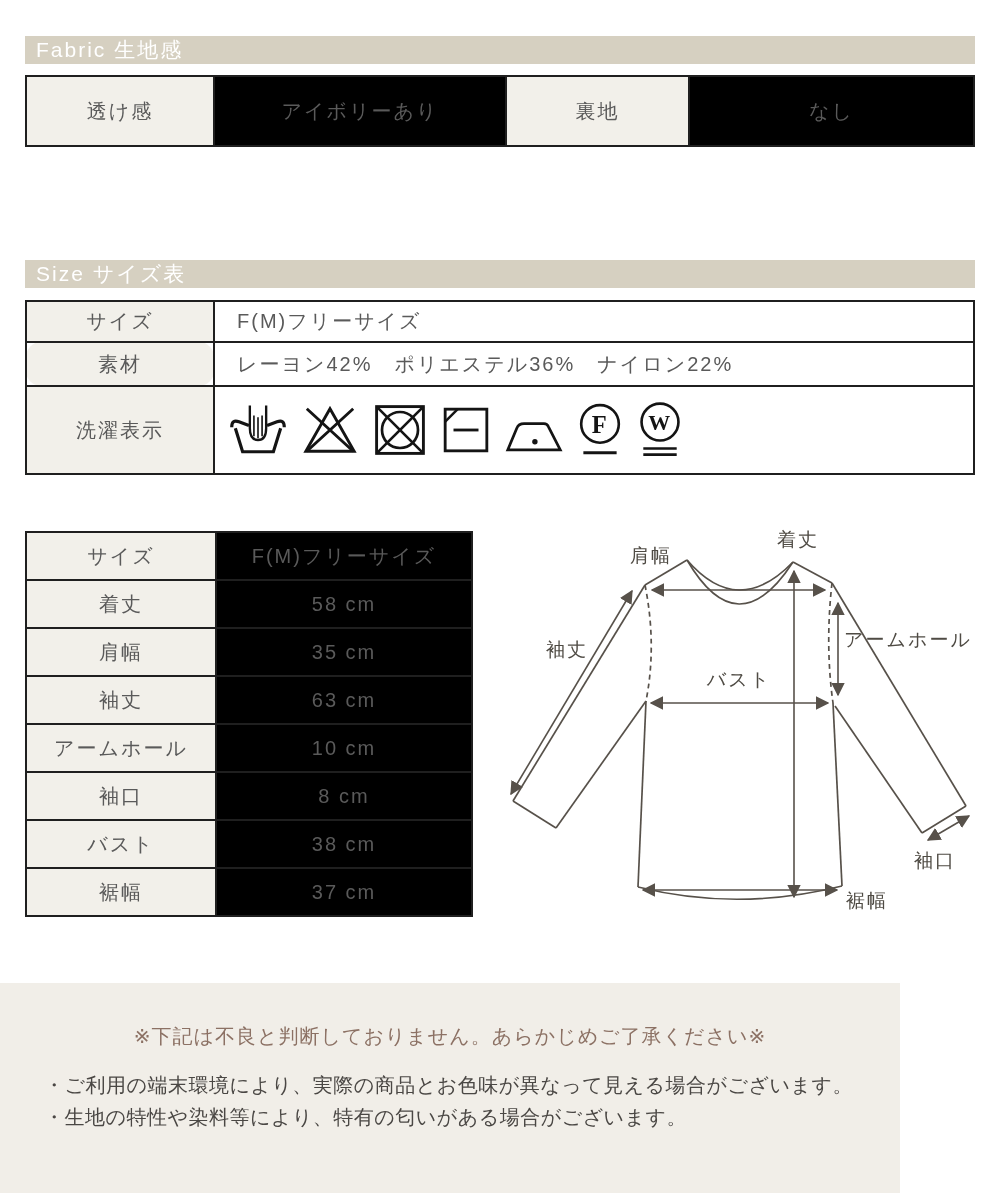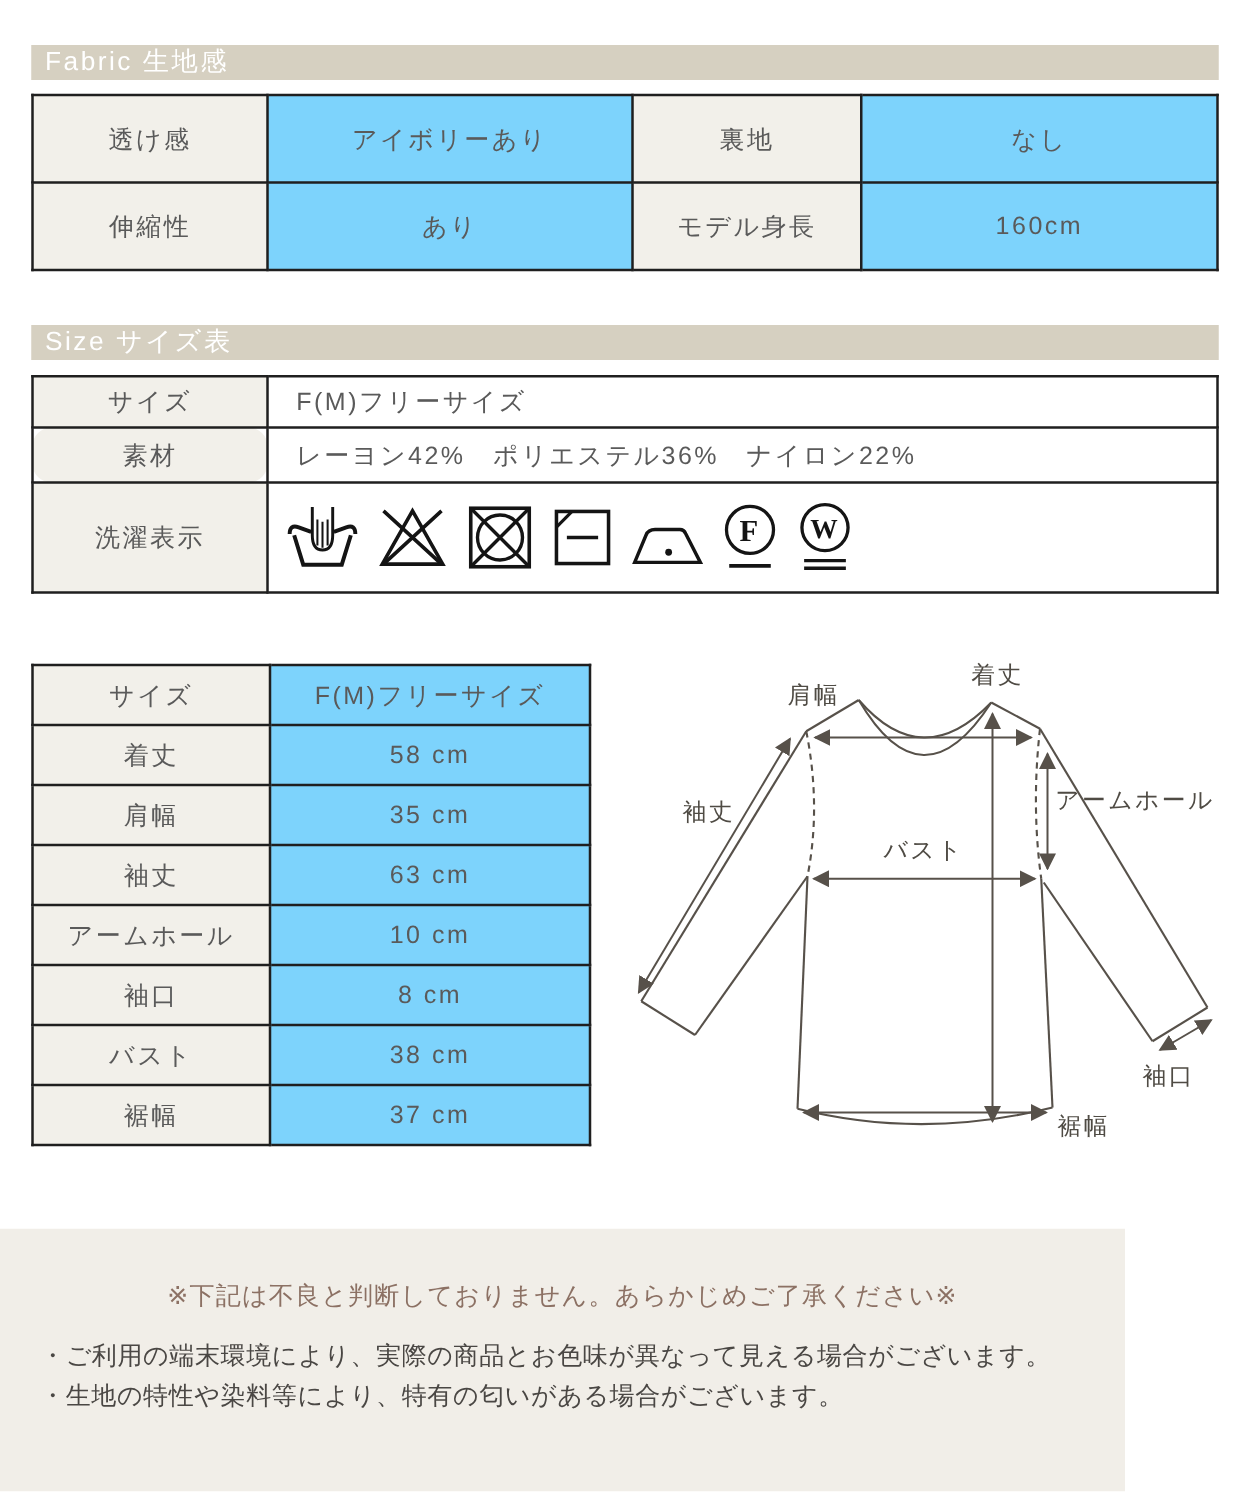--- a/index.html
+++ b/index.html
@@ -14,21 +14,21 @@
     letter-spacing:2px;padding-left:11px;box-sizing:border-box;
   }
   #fabric-bar{top:36px;}
   #size-bar{top:260px;}
   table{border-collapse:collapse;table-layout:fixed;position:absolute;}
   td{
     border:2px solid #1f1f1f;font-size:20px;color:#5a5a5a;
     letter-spacing:2px;padding:0;box-sizing:border-box;vertical-align:middle;
   }
   td.lab{background:#f2f0ea;text-align:center;}
-  td.val{background:#7dd3fc;text-align:center;margin-top:22px;}
+  td.val{background:#000000;text-align:center;margin-top:22px;}
   td.val-left{background:#ffffff;text-align:left;padding-left:22px;}
   #fabric-table{left:25px;top:75px;width:948px;border-radius:14px;}
   #fabric-table td{height:70px;}
   #size-table{left:25px;top:300px;width:948px;}
   #size-table tr.r1 td{height:41px;}
   #size-table tr.r2 td{height:44px;border-radius:15px;}
   #size-table tr.r3 td{height:88px;font-family:Liberation Serif, serif;}
   #measure-table{left:25px;top:531px;width:446px;}
   #measure-table td{height:48px;}
   .care-row{display:flex;align-items:center;gap:14px;padding-left:14px;}
@@ -36,21 +36,21 @@
   #diagram{position:absolute;left:480px;top:515px;}
   #diagram text{font-family:"Liberation Sans","DejaVu Sans",sans-serif;}
   .notes{
     position:absolute;left:0;top:983px;width:900px;height:210px;
     background:#f1eee8;
   }
   .notes-heading{
     margin-top:40px;text-align:center;font-size:20px;letter-spacing:1px;
     color:#8c7164;
   }
-  .notes-items{margin-top:24px;padding-left:32px;font-size:20px;color:#4a4744;}
+  .notes-items{margin-top:24px;padding-left:44px;font-size:20px;color:#4a4744;}
   .notes-items div{line-height:22px;margin-bottom:10px;letter-spacing:0.5px;}
 </style>
 </head>
 <body>
 
 <div class="page">
 
   <div class="section-bar" id="fabric-bar">
     <span>Fabric 生地感</span>
   </div>
@@ -61,26 +61,20 @@
         <col style="width:292px">
         <col style="width:183px">
         <col style="width:285px">
       </colgroup>
     <tbody>
         <tr>
       <td class="lab">透け感</td>
       <td class="val">アイボリーあり</td>
       <td class="lab">裏地</td>
       <td class="val">なし</td>
-    </tr>
-    <tr>
-      <td class="lab">伸縮性</td>
-      <td class="val">あり</td>
-      <td class="lab">モデル身長</td>
-      <td class="val">160cm</td>
     </tr>
   </tbody>
     </table>
 
   <div class="section-bar" id="size-bar">
     <span>Size サイズ表</span>
   </div>
 
   <table id="size-table">
     <colgroup>

